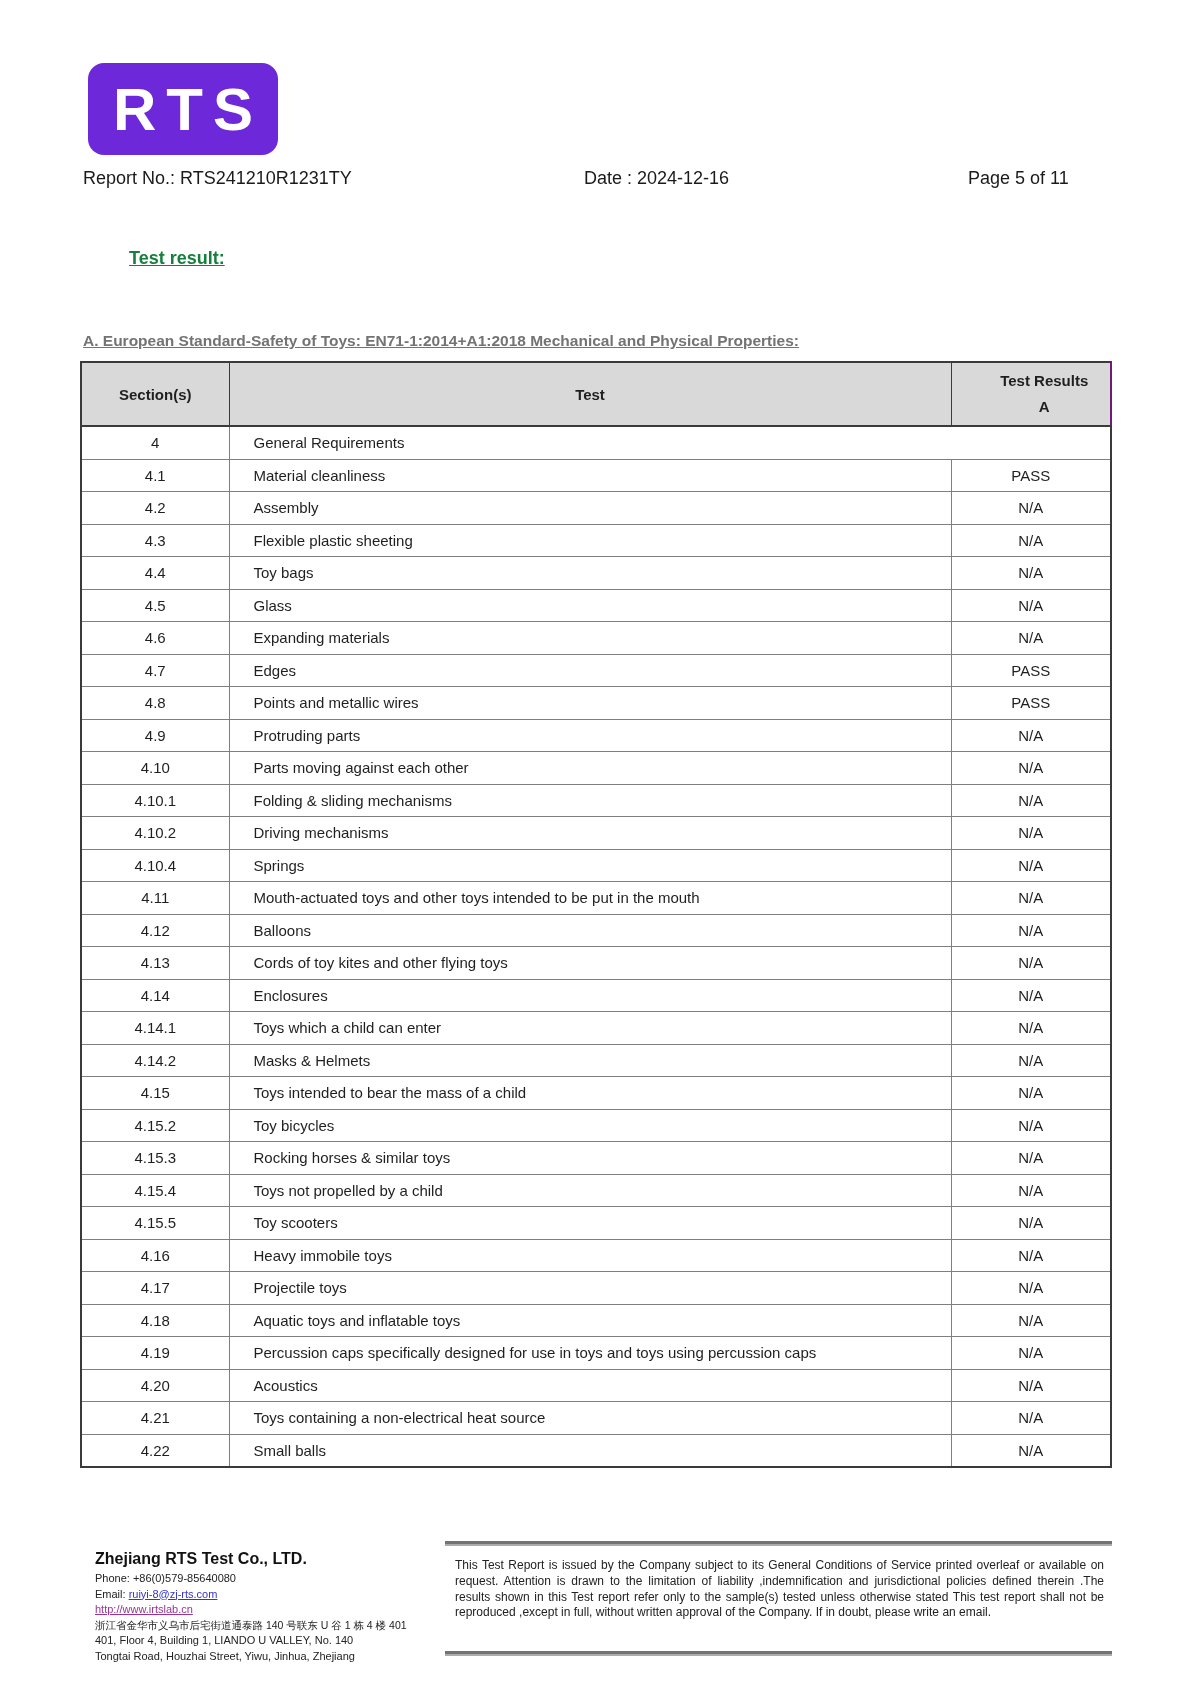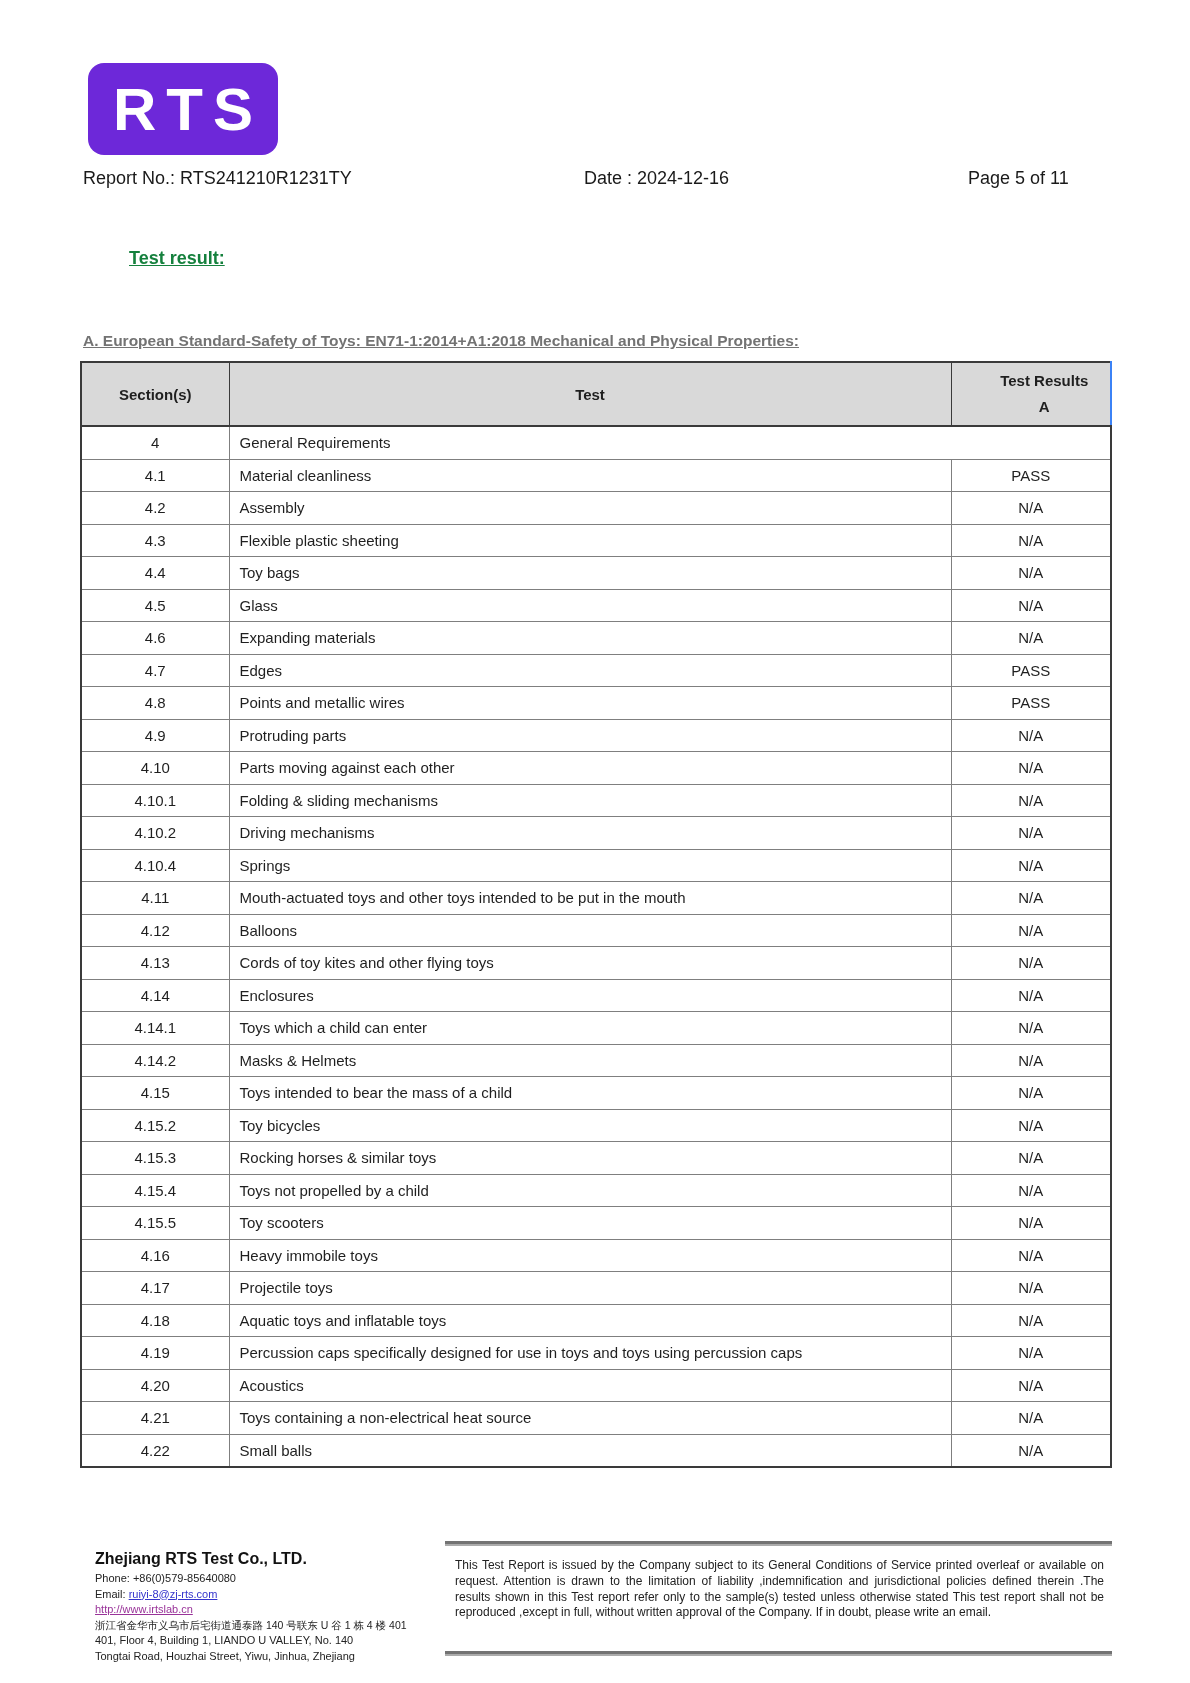--- a/index.html
+++ b/index.html
@@ -40,28 +40,28 @@
   }
   .results-table col.sec{width:148px;}
   .results-table col.test{width:722px;}
   .results-table col.res{width:160px;}
   .results-table thead td{
     background:#d9d9d9;border:1px solid #3a3a3a;border-top:2px solid #3a3a3a;
     border-bottom:2px solid #3a3a3a;font-weight:bold;text-align:center;
     height:62px;vertical-align:middle;padding:0;
   }
   .results-table thead td:first-child{border-left:2px solid #3a3a3a;}
-  .results-table thead td:last-child{border-right:2px solid #3b82f6;padding-left:27px;}
+  .results-table thead td:last-child{border-right:2px solid #701a75;padding-left:27px;}
   .res-head-line{line-height:1.75;}
   .results-table tbody td{
     border:1px solid #7f7f7f;height:31.5px;padding:0;vertical-align:middle;
     background:#fff;
   }
   .results-table tbody td.c-sec{text-align:center;border-left:2px solid #3a3a3a;}
-  .results-table tbody td.c-test{text-align:left;padding-left:10px;margin-left:30px;}
+  .results-table tbody td.c-test{text-align:left;padding-left:24px;margin-left:30px;}
   .results-table tbody td.c-res{text-align:center;border-right:2px solid #3a3a3a;}
   .results-table tbody td.c-test[colspan]{border-right:2px solid #3a3a3a;}
   .results-table tbody tr:last-child td{border-bottom:2px solid #3a3a3a;}
   
   .footer-left{position:absolute;left:95px;top:1550px;width:352px;}
   .company-name{font-size:16px;font-weight:bold;color:#111;margin:0 0 3px 0;}
   .footer-left .fl-line{font-size:11px;line-height:15.5px;color:#222;}
   .fl-line.cn{font-size:10.5px;}
   a.doc-link{text-decoration:underline;}
   a.email{color:#3333cc;}

